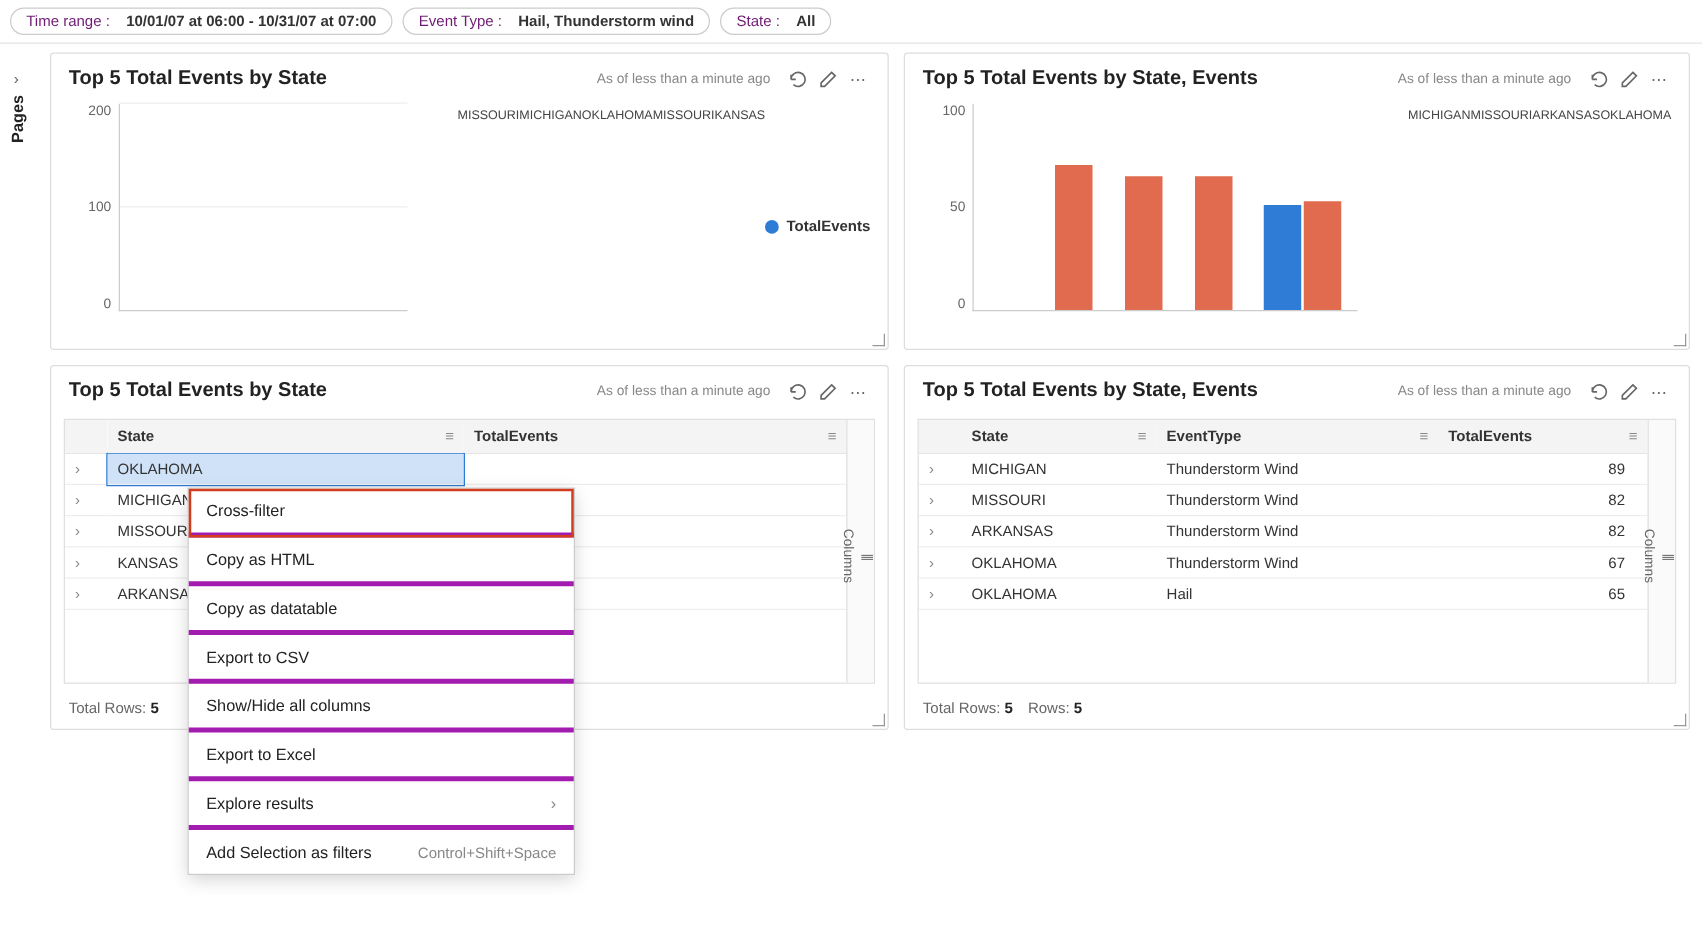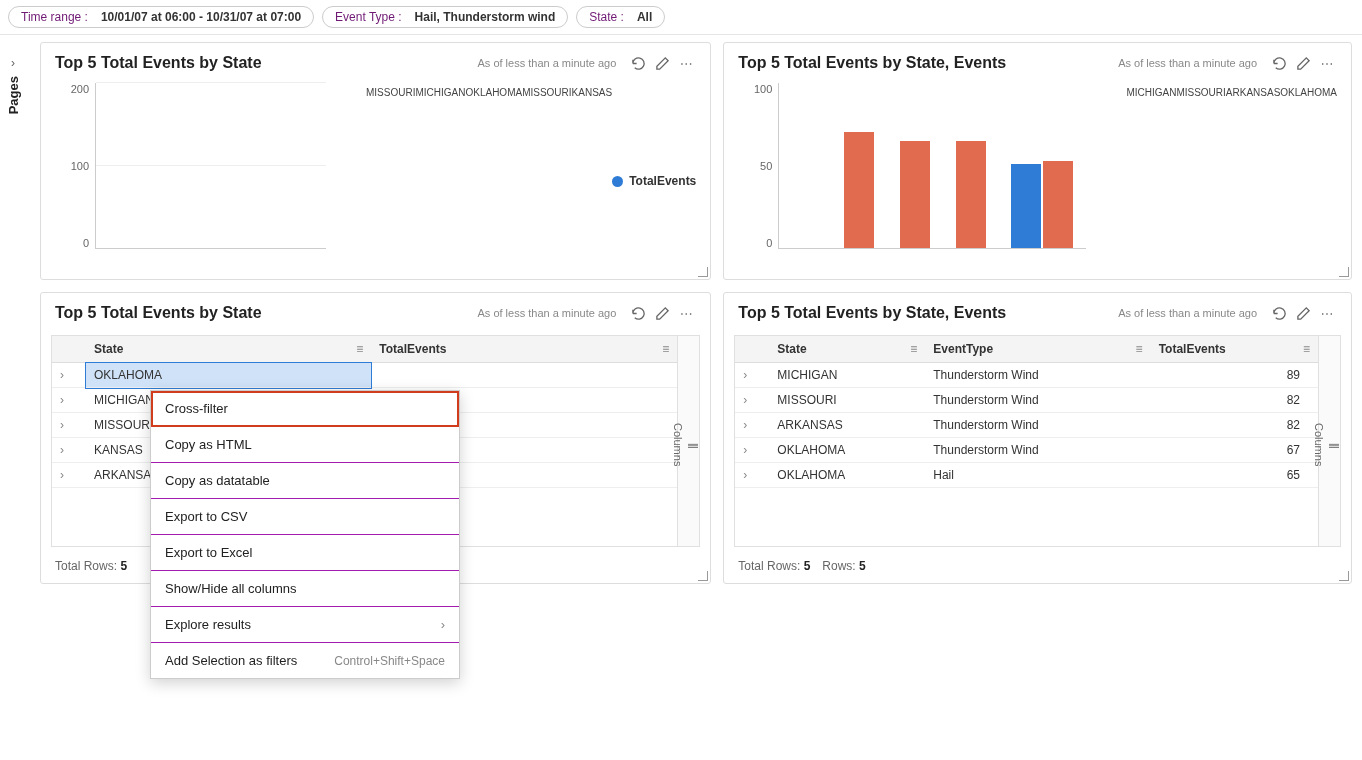--- a/index.html
+++ b/index.html
@@ -50,21 +50,21 @@
 .table-main td { padding: 5px 8px; border-bottom: 1px solid #eee; }
 .table-main td .exp { display: inline-block; width: 12px; color: #888; margin-right: 6px; }
 .table-main tr.selected td.cell-state { background: #cfe2f7; outline: 1px solid #2E7CD6; }
 .table-main td.num { text-align: right; padding-right: 18px; margin-top: 16px; }
 .col-toggle { width: 22px; background: #fafafa; border-left: 1px solid #e0e0e0; writing-mode: vertical-rl; text-align: center; font-size: 11px; color: #666; padding-top: 8px; display: flex; flex-direction: column; align-items: center; gap: 4px; }
 .col-toggle .bars { font-size: 10px; letter-spacing: -1px; }
 .table-footer { padding: 6px 14px 10px; font-size: 12px; color: #666; display: flex; gap: 12px; }
 .table-footer b { color: #222; font-weight: 600; }
 
 .context-menu { position: absolute; left: 150px; top: 390px; width: 310px; background: #fff; border: 1px solid #ccc; box-shadow: 0 4px 14px rgba(0,0,0,0.18); z-index: 50; }
-.context-menu .item { padding: 10px 14px; font-size: 13px; color: #222; display: flex; justify-content: space-between; align-items: center; border-bottom: 1px solid #a21caf; }
+.context-menu .item { padding: 10px 14px; font-size: 13px; color: #222; display: flex; justify-content: space-between; align-items: center; border-bottom: 4px solid #a21caf; }
 .context-menu .item.highlight { outline: 2px solid #d13c1c; outline-offset: -2px; }
 .context-menu .item .short { color: #888; font-size: 12px; }
 .context-menu .item .chev-r { color: #888; }
 .context-menu .item:last-child { border-bottom: none; gap: 12px; }
 </style>
 </head>
 <body>
 
 <div class="filter-bar">
   <div class="filter-pill">
@@ -347,24 +347,24 @@
     <div class="item">
       <span>Copy as HTML</span>
     </div>
     <div class="item">
       <span>Copy as datatable</span>
     </div>
     <div class="item">
       <span>Export to CSV</span>
     </div>
     <div class="item">
+      <span>Show/Hide all columns</span>
+    </div>
+    <div class="item">
       <span>Export to Excel</span>
-    </div>
-    <div class="item">
-      <span>Show/Hide all columns</span>
     </div>
     <div class="item">
       <span>Explore results</span>
       <span class="chev-r">›</span>
     </div>
     <div class="item">
       <span>Add Selection as filters</span>
       <span class="short">Control+Shift+Space</span>
     </div>
   </div>

